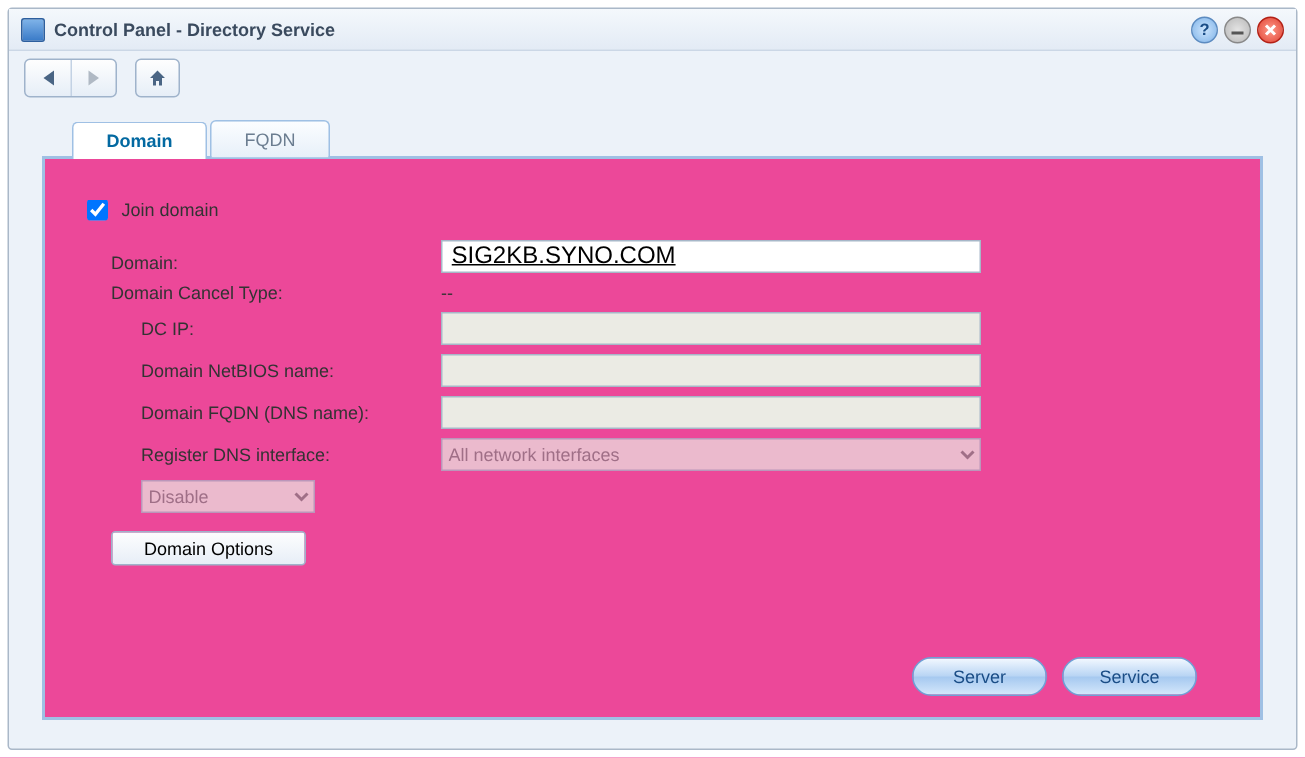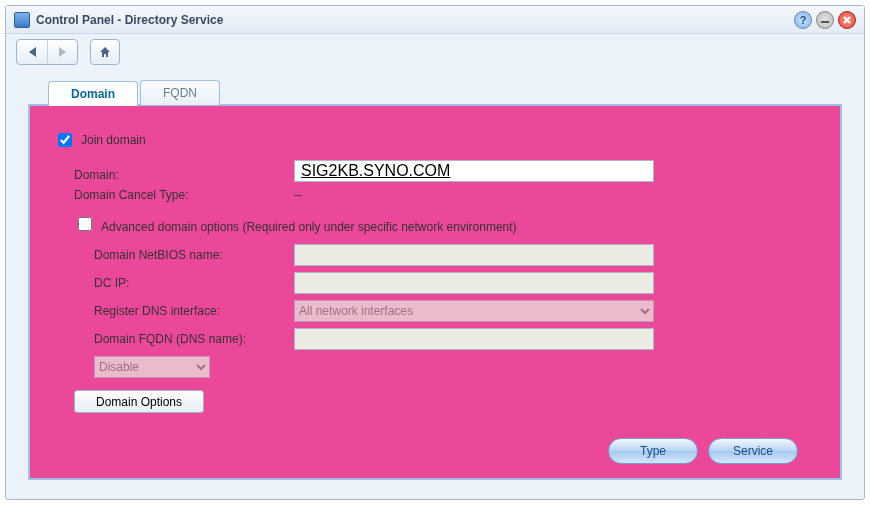--- a/index.html
+++ b/index.html
@@ -237,56 +237,52 @@
         <div class="form-label">Domain:</div>
         <input class="form-input linked" type="text" value="SIG2KB.SYNO.COM" style="">
       </div>
 
 
       <div class="form-row indent1">
         <div class="form-label">Domain Cancel Type:</div>
         <div class="static-val">--</div>
       </div>
 
-      <div class="check-row indent1" style="margin-top:6px;">
-        <input type="checkbox" style="">
-        <span>Advanced domain options (Required only under specific network environment)</span>
+
+      <div class="form-row indent2">
+        <div class="form-label" style="width:200px;">DC IP:</div>
+        <input class="form-input" type="text" disabled="" value="" style="">
       </div>
 
       <div class="form-row indent2">
         <div class="form-label" style="width:200px;">Domain NetBIOS name:</div>
         <input class="form-input" type="text" disabled="" value="" style="">
       </div>
 
       <div class="form-row indent2">
-        <div class="form-label" style="width:200px;">DC IP:</div>
+        <div class="form-label" style="width:200px;">Domain FQDN (DNS name):</div>
         <input class="form-input" type="text" disabled="" value="" style="">
       </div>
 
       <div class="form-row indent2">
         <div class="form-label" style="width:200px;">Register DNS interface:</div>
         <select class="form-select sel-wide" disabled="">
           <option>All network interfaces</option>
         </select>
       </div>
 
       <div class="form-row indent2">
-        <div class="form-label" style="width:200px;">Domain FQDN (DNS name):</div>
-        <input class="form-input" type="text" disabled="" value="" style="">
-      </div>
-
-      <div class="form-row indent2">
         <select class="form-select sel-small" disabled="">
           <option>Disable</option>
         </select>
       </div>
 
       <button class="domain-options-btn">Domain Options</button>
 
       <div class="footer">
-        <button class="dlg-btn">Type</button>
+        <button class="dlg-btn">Server</button>
         <button class="dlg-btn">Service</button>
       </div>
 
     </div>
   </div>
 
 </div>
 
 </body></html>

